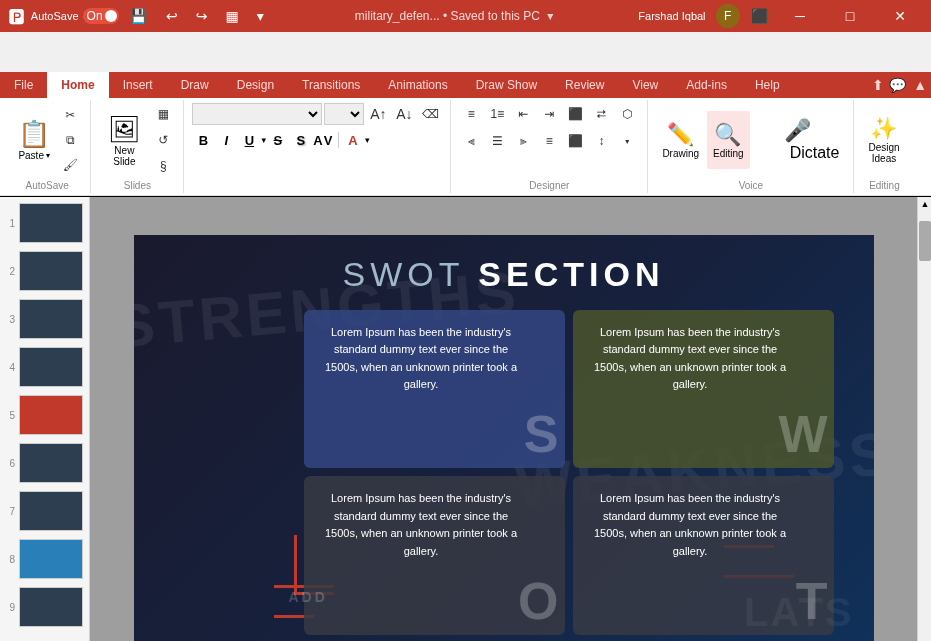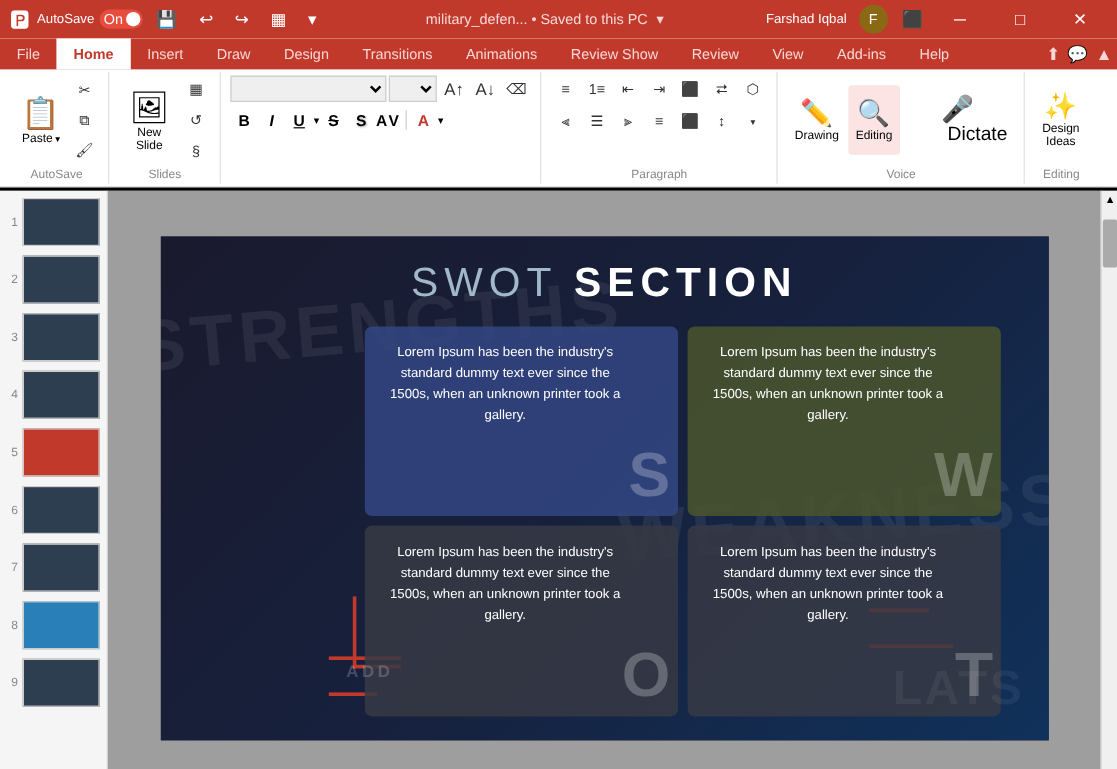--- a/index.html
+++ b/index.html
@@ -19,21 +19,21 @@
     .title-bar-center { flex: 1; text-align: center; font-size: 12px; color: #f8d7d7; }
     .title-bar-right { display: flex; align-items: center; gap: 4px; }
     .tb-btn { width: 46px; height: 32px; display: flex; align-items: center; justify-content: center; cursor: pointer; font-size: 14px; color: white; }
     .autosave { display: flex; align-items: center; gap: 4px; font-size: 11px; }
     .autosave-toggle { background: #e74c3c; border-radius: 10px; width: 36px; height: 16px; display: flex; align-items: center; padding: 2px; }
     .autosave-knob { background: white; border-radius: 50%; width: 12px; height: 12px; margin-left: auto; }
     .autosave-label { font-size: 12px; color: white; padding: 0 2px; }
     .quick-btn { padding: 2px 6px; cursor: pointer; color: white; font-size: 14px; }
 
     
-    .ribbon { background: #fff; border-bottom: 3px solid #000000; }
+    .ribbon { background: #fff; border-bottom: 1px solid #000000; margin-top: 40px; }
     .ribbon-tabs { display: flex; background: #c0392b; }
     .ribbon-tab { padding: 6px 14px; font-size: 12px; color: #f8d7d7; cursor: pointer; }
     .ribbon-tab.active { background: white; color: #c0392b; font-weight: 600; }
     .ribbon-content { display: flex; align-items: stretch; padding: 2px 4px; background: white; min-height: 80px; border-bottom: 1px solid #e0e0e0; }
     .ribbon-group { display: flex; flex-direction: column; align-items: flex-start; padding: 2px 8px; border-right: 1px solid #e0e0e0; min-width: 60px; }
     .ribbon-group:last-child { border-right: none; }
     .ribbon-group-label { font-size: 10px; color: #888; margin-top: auto; padding-top: 2px; text-align: center; width: 100%; }
     .ribbon-group-content { display: flex; align-items: center; gap: 2px; flex: 1; }
     .ribbon-btn-sm { display: flex; align-items: center; justify-content: center; width: 24px; height: 24px; cursor: pointer; border-radius: 3px; font-size: 12px; color: #333; }
     .ribbon-row { display: flex; gap: 2px; align-items: center; }
@@ -111,21 +111,21 @@
 
 <div class="ribbon">
   <div class="ribbon-tabs">
     <div class="ribbon-tab">File</div>
     <div class="ribbon-tab active">Home</div>
     <div class="ribbon-tab">Insert</div>
     <div class="ribbon-tab">Draw</div>
     <div class="ribbon-tab">Design</div>
     <div class="ribbon-tab">Transitions</div>
     <div class="ribbon-tab">Animations</div>
-    <div class="ribbon-tab">Review Show</div>
+    <div class="ribbon-tab">Draw Show</div>
     <div class="ribbon-tab">Review</div>
     <div class="ribbon-tab">View</div>
     <div class="ribbon-tab">Add-ins</div>
     <div class="ribbon-tab">Help</div>
     <div style="margin-left:auto;display:flex;align-items:center;padding-right:4px;">
       <span style="color:#f8d7d7;cursor:pointer;font-size:14px;">⬆</span>
       <span style="color:#f8d7d7;cursor:pointer;font-size:14px;margin-left:6px;">💬</span>
       <span style="color:#f8d7d7;cursor:pointer;font-size:14px;margin-left:6px;">▲</span>
     </div>
   </div>
@@ -208,21 +208,21 @@
         <div class="ribbon-row">
           <span class="ribbon-btn-sm">⫷</span>
           <span class="ribbon-btn-sm">☰</span>
           <span class="ribbon-btn-sm">⫸</span>
           <span class="ribbon-btn-sm">≡</span>
           <span class="ribbon-btn-sm">⬛</span>
           <span class="ribbon-btn-sm">↕</span>
           <span class="ribbon-btn-sm" style="font-size:8px;">▾</span>
         </div>
       </div>
-      <div class="ribbon-group-label">Paragraph</div>
+      <div class="ribbon-group-label">Designer</div>
     </div>
 
     <div class="ribbon-group">
       <div class="ribbon-group-content">
         <div class="voice-btn">
           <span class="icon">✏️</span>
           <span style="font-size:10px;text-align:center;">Drawing</span>
         </div>
         <div class="voice-btn active">
           <span class="icon">🔍</span>

